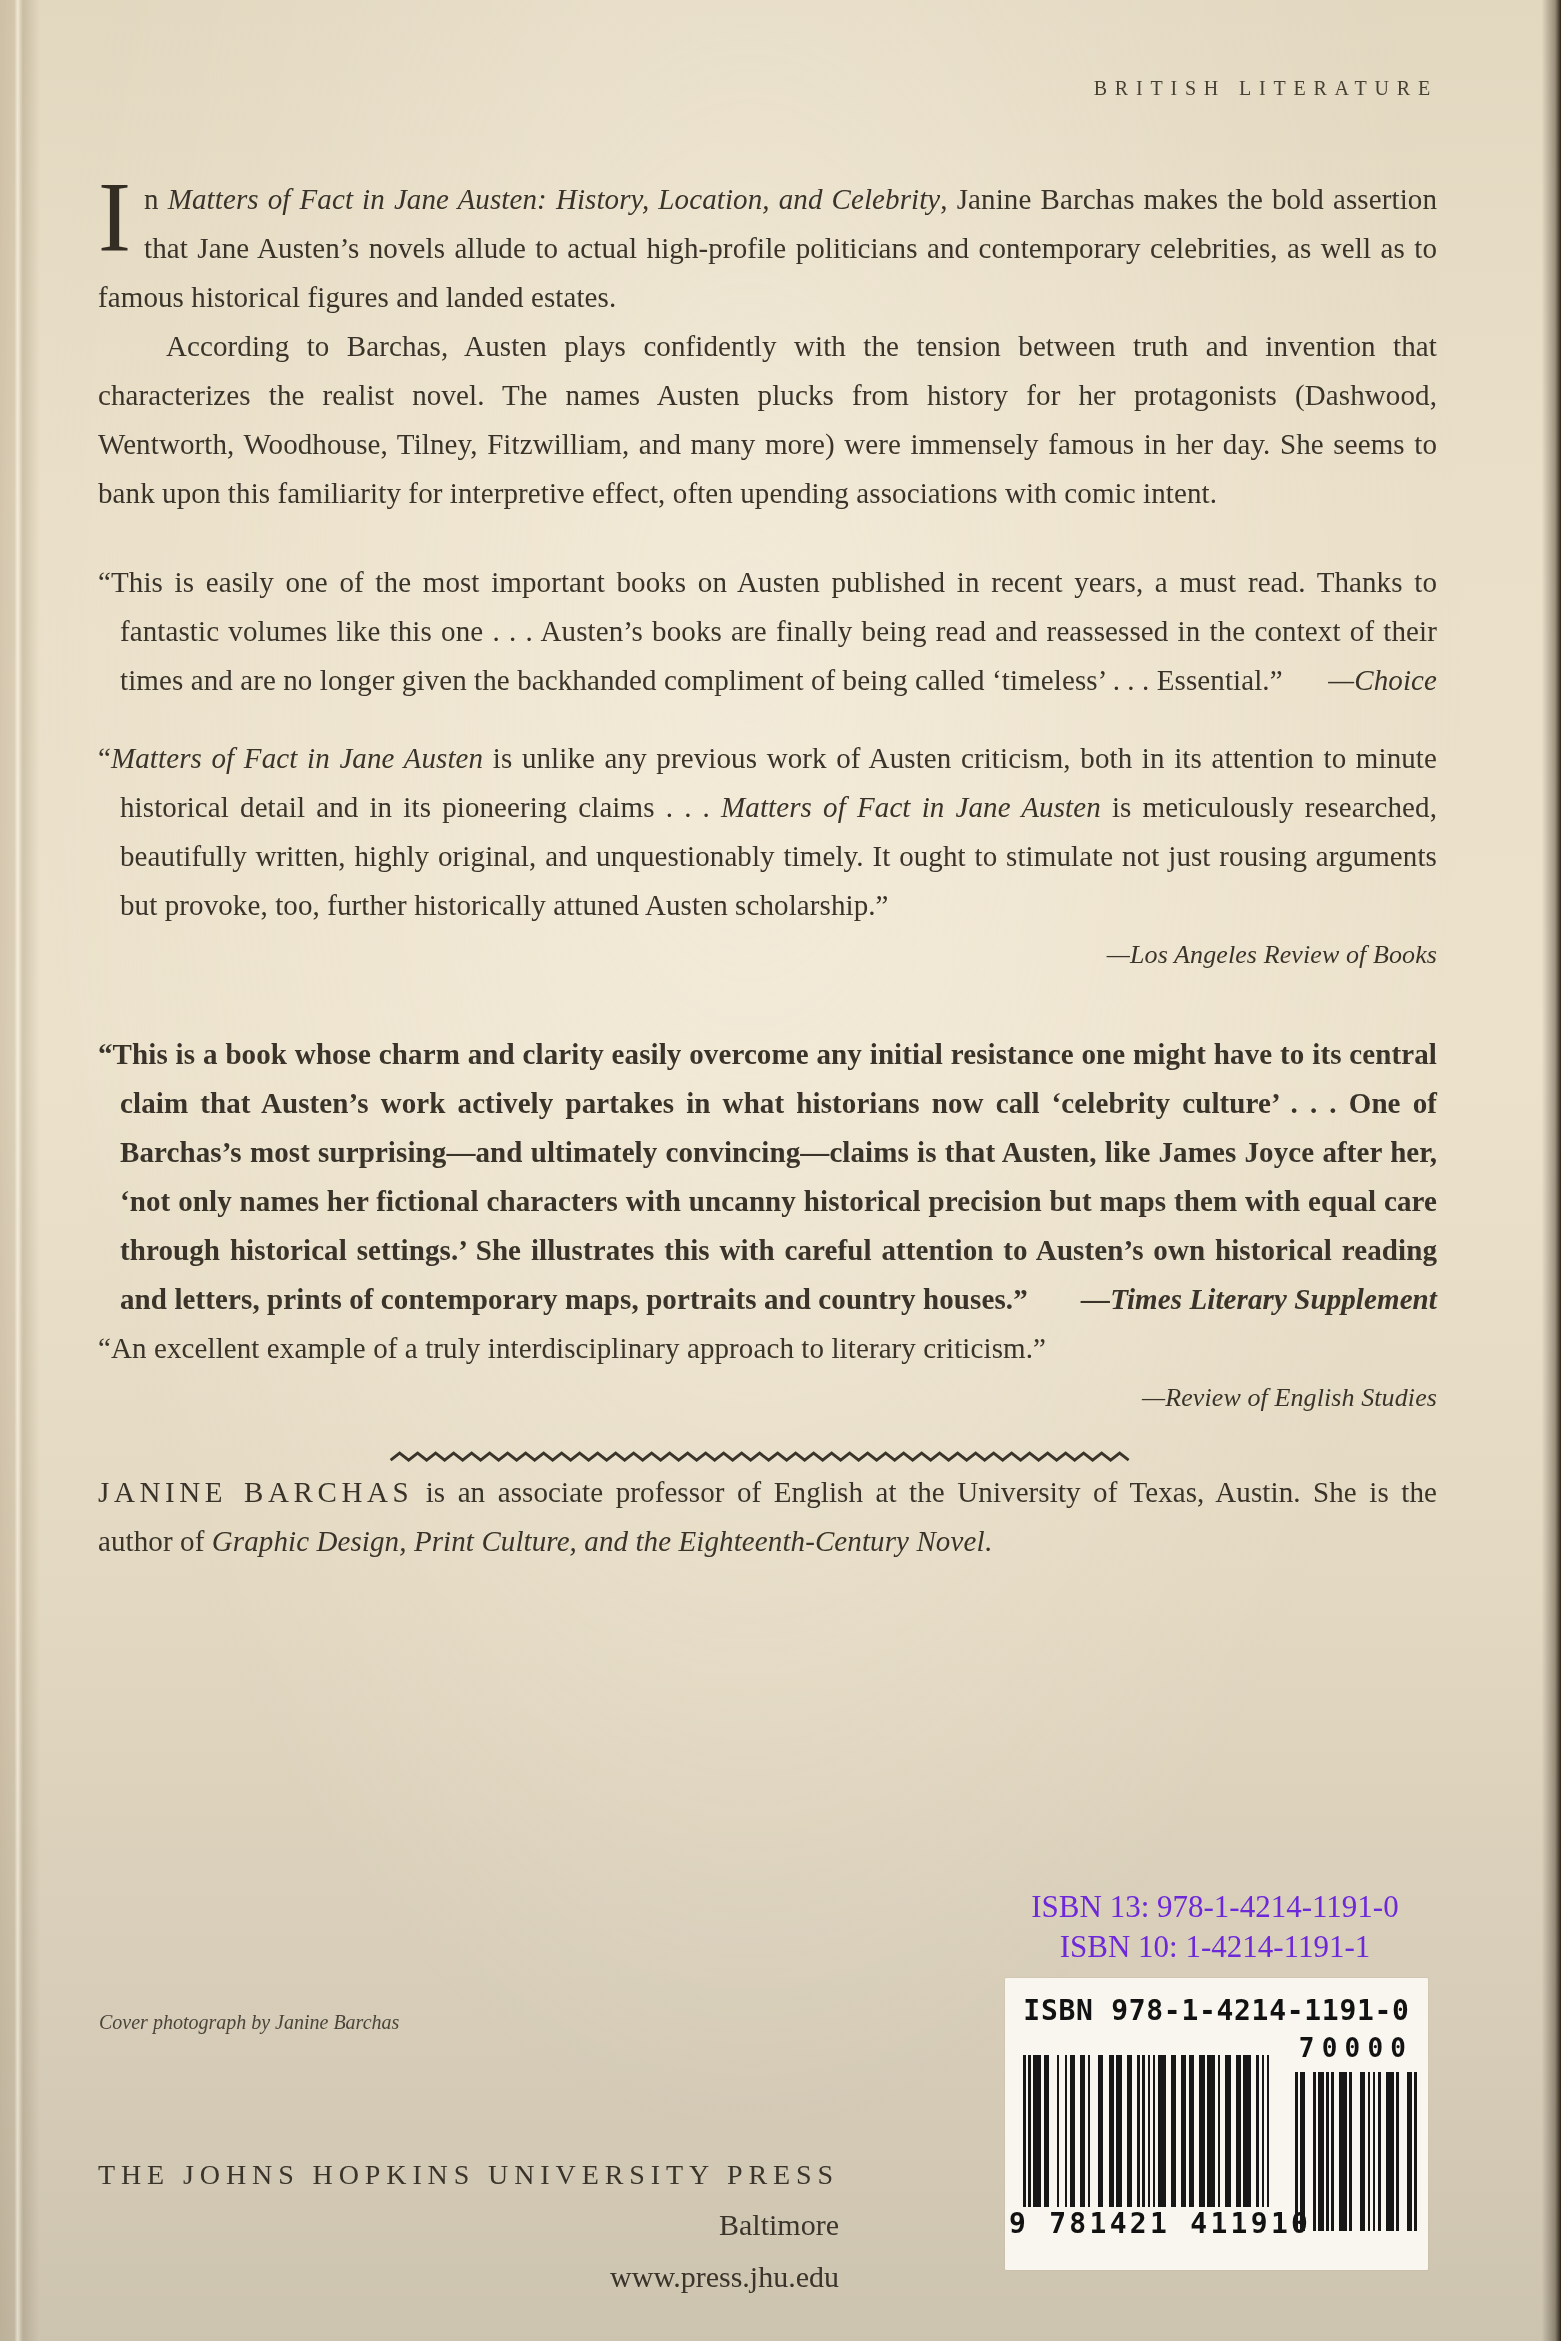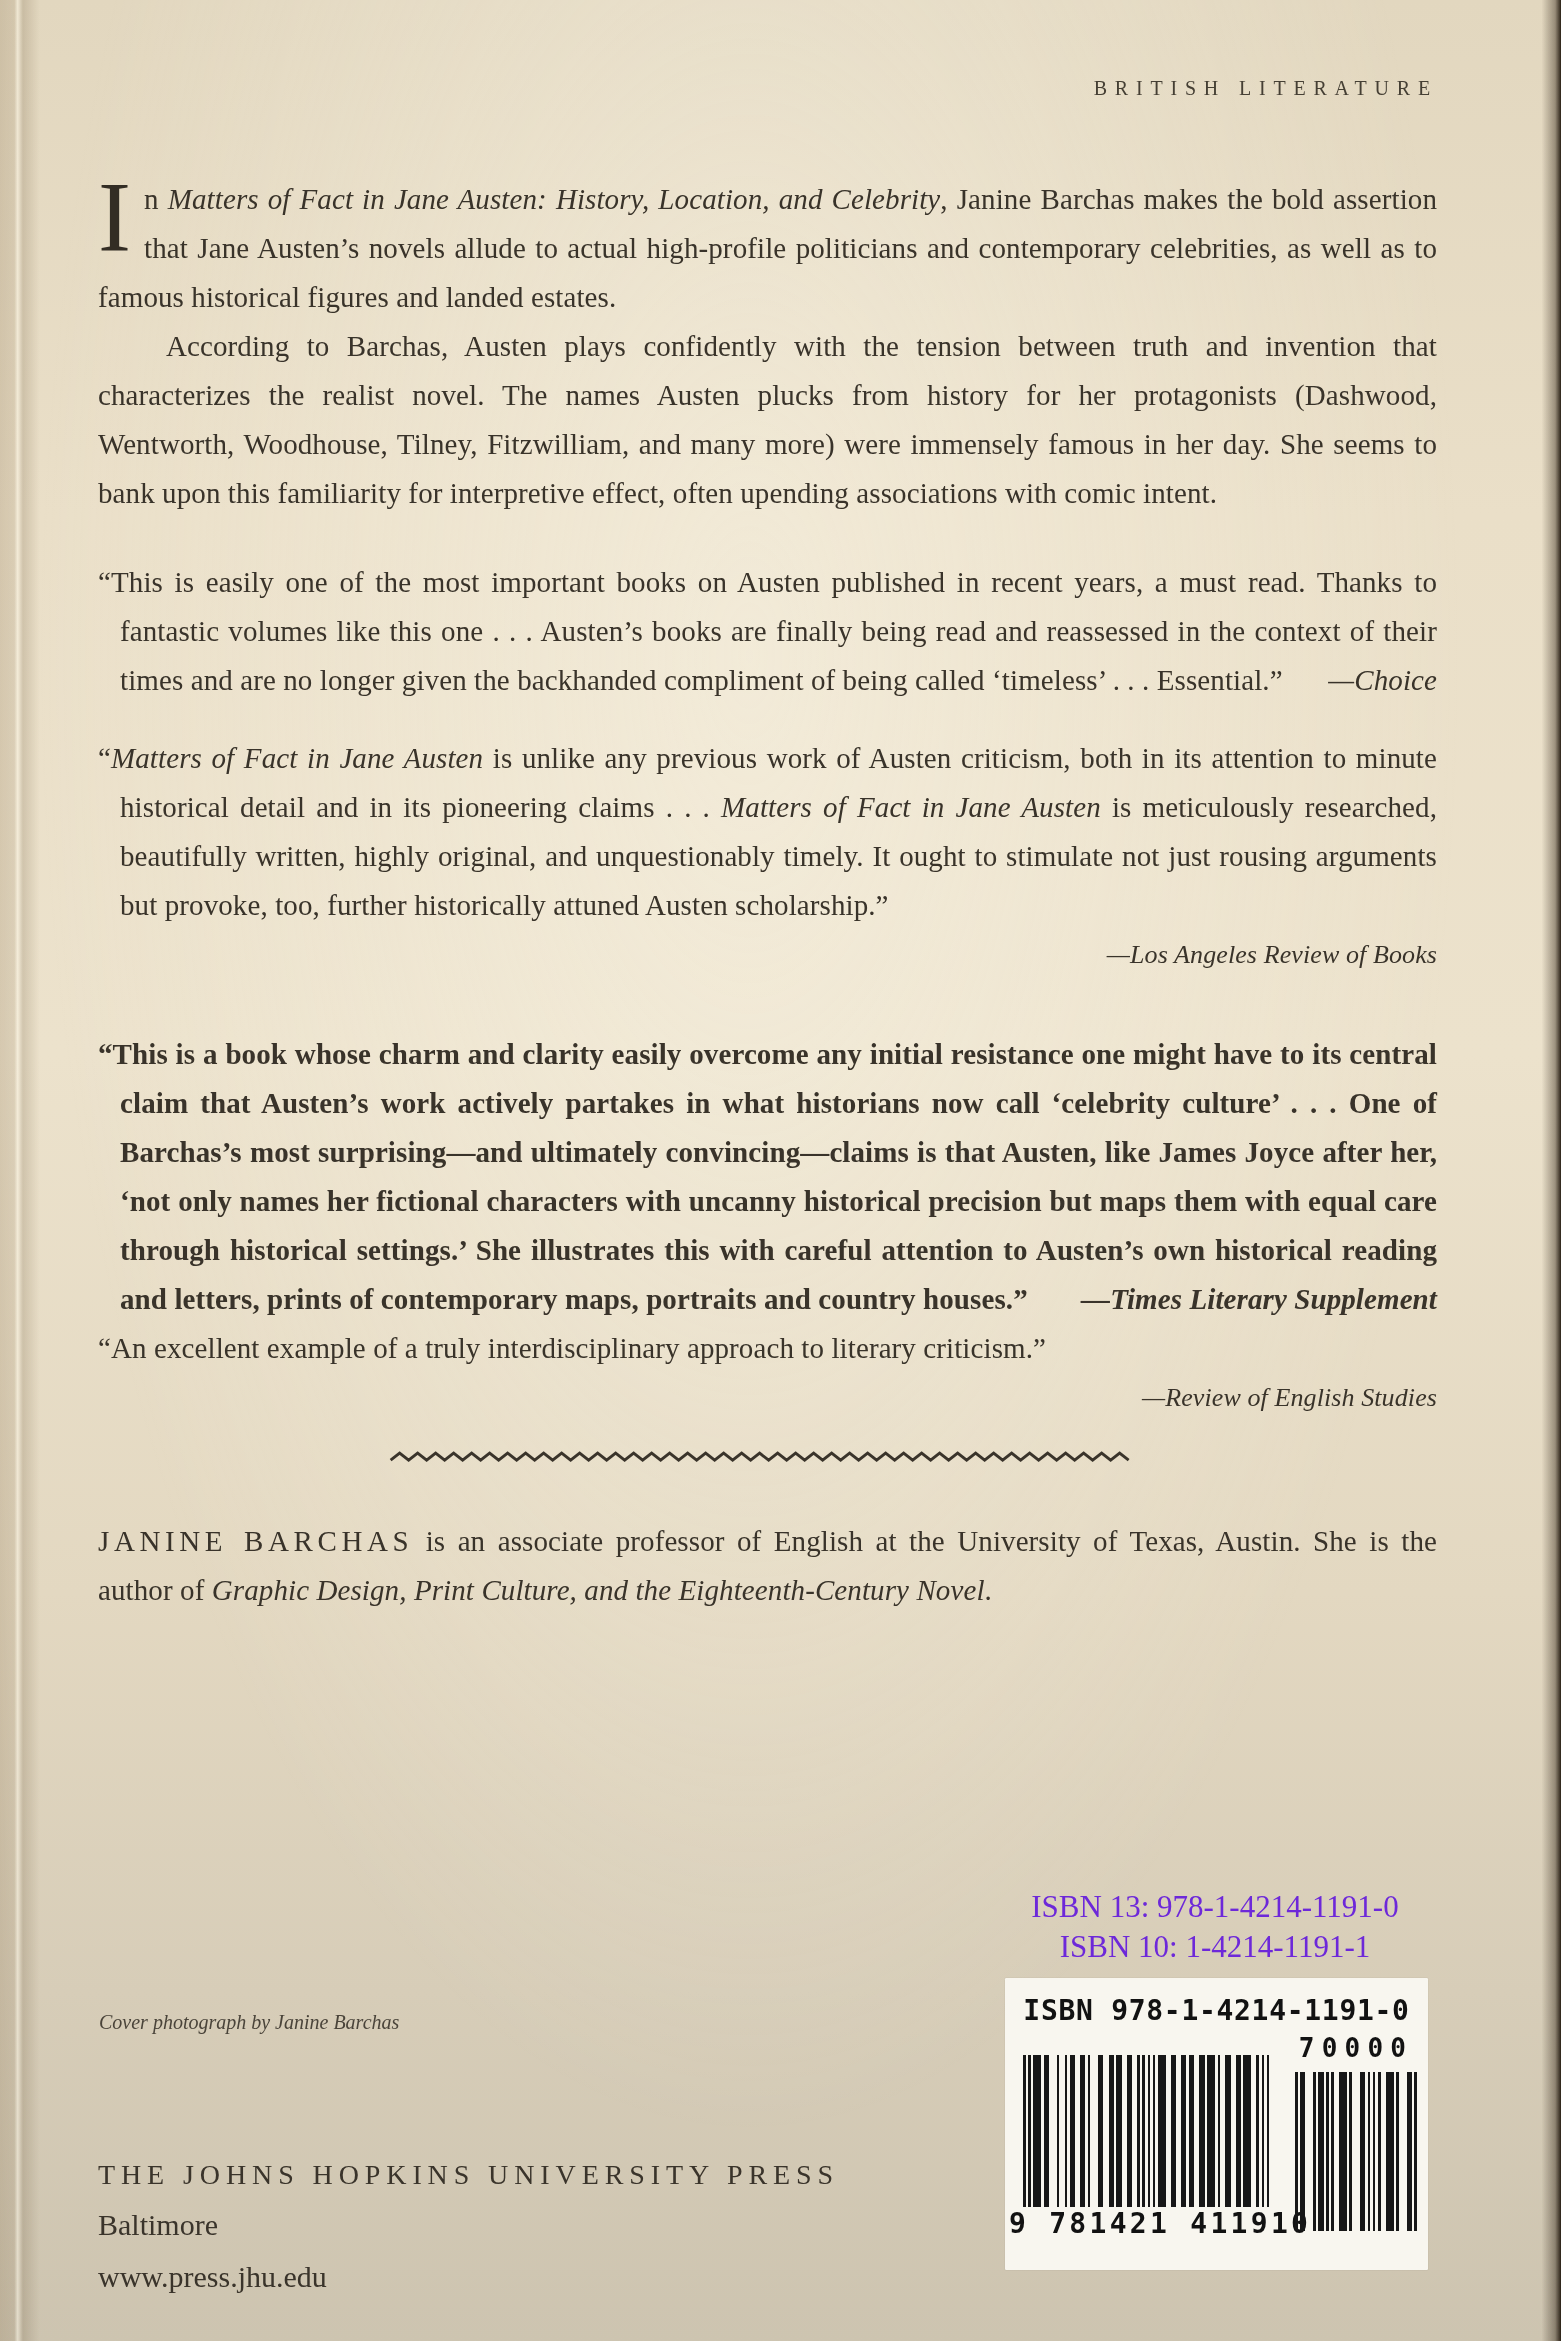--- a/index.html
+++ b/index.html
@@ -23,26 +23,26 @@
   .attr-inline{float:right;font-style:italic;text-indent:0;letter-spacing:0.1px;}
   .attr-line{font-size:26px;line-height:49px;text-align:right;font-style:italic;margin:0;}
   .mt-p1{margin-top:14.3px;}
   .mt-p2{}
   .mt-q1{margin-top:40px;}
   .mt-q2{margin-top:29px;}
   .mt-q3{margin-top:51px;font-weight:bold;}
   .mt-q4{}
   .divider-wrap{margin-top:26px;text-align:center;}
   .divider-wrap svg{display:inline-block;}
-  .bio{margin-top:49px;}
+  .bio{}
   .category{position:absolute;top:77px;right:124px;font-size:20px;letter-spacing:7.8px;color:#453f34;}
   .isbn-block{position:absolute;left:1020px;top:1887px;width:390px;text-align:center;font-size:31px;line-height:40px;color:#6d28d9;}
   .credits{position:absolute;left:99px;top:2001px;font-size:20px;line-height:43px;font-style:italic;color:#4a443a;}
   .credits div{white-space:nowrap;}
-  .pub{position:absolute;left:98px;top:2159px;color:#3a342b;}
+  .pub{position:absolute;left:98px;top:2159px;color:#3a342b;text-align:right;}
   .pub-name{font-size:28px;letter-spacing:5.9px;}
   .pub-city{font-size:30px;margin-top:17px;}
   .pub-url{font-size:30px;margin-top:18px;}
   .bc-box{position:absolute;left:1005px;top:1978px;width:423px;height:292px;background:#f8f6ef;border-radius:1.3px;box-shadow:0 0 0 0.7px rgba(0,0,0,0.04);}
   .bc-isbn{position:absolute;top:15.6px;left:0;width:100%;text-align:center;font-family:"DejaVu Sans Mono",monospace;font-weight:bold;font-size:28px;letter-spacing:0.7px;color:#121212;white-space:nowrap;}
   .bars{display:flex;}
   .bc-main{position:absolute;left:18px;top:77px;height:156px;}
   .bc-sup{position:absolute;left:290px;top:94px;height:159px;}
   .mod{width:2.6px;height:100%;}
   .on{background:#171717;}

